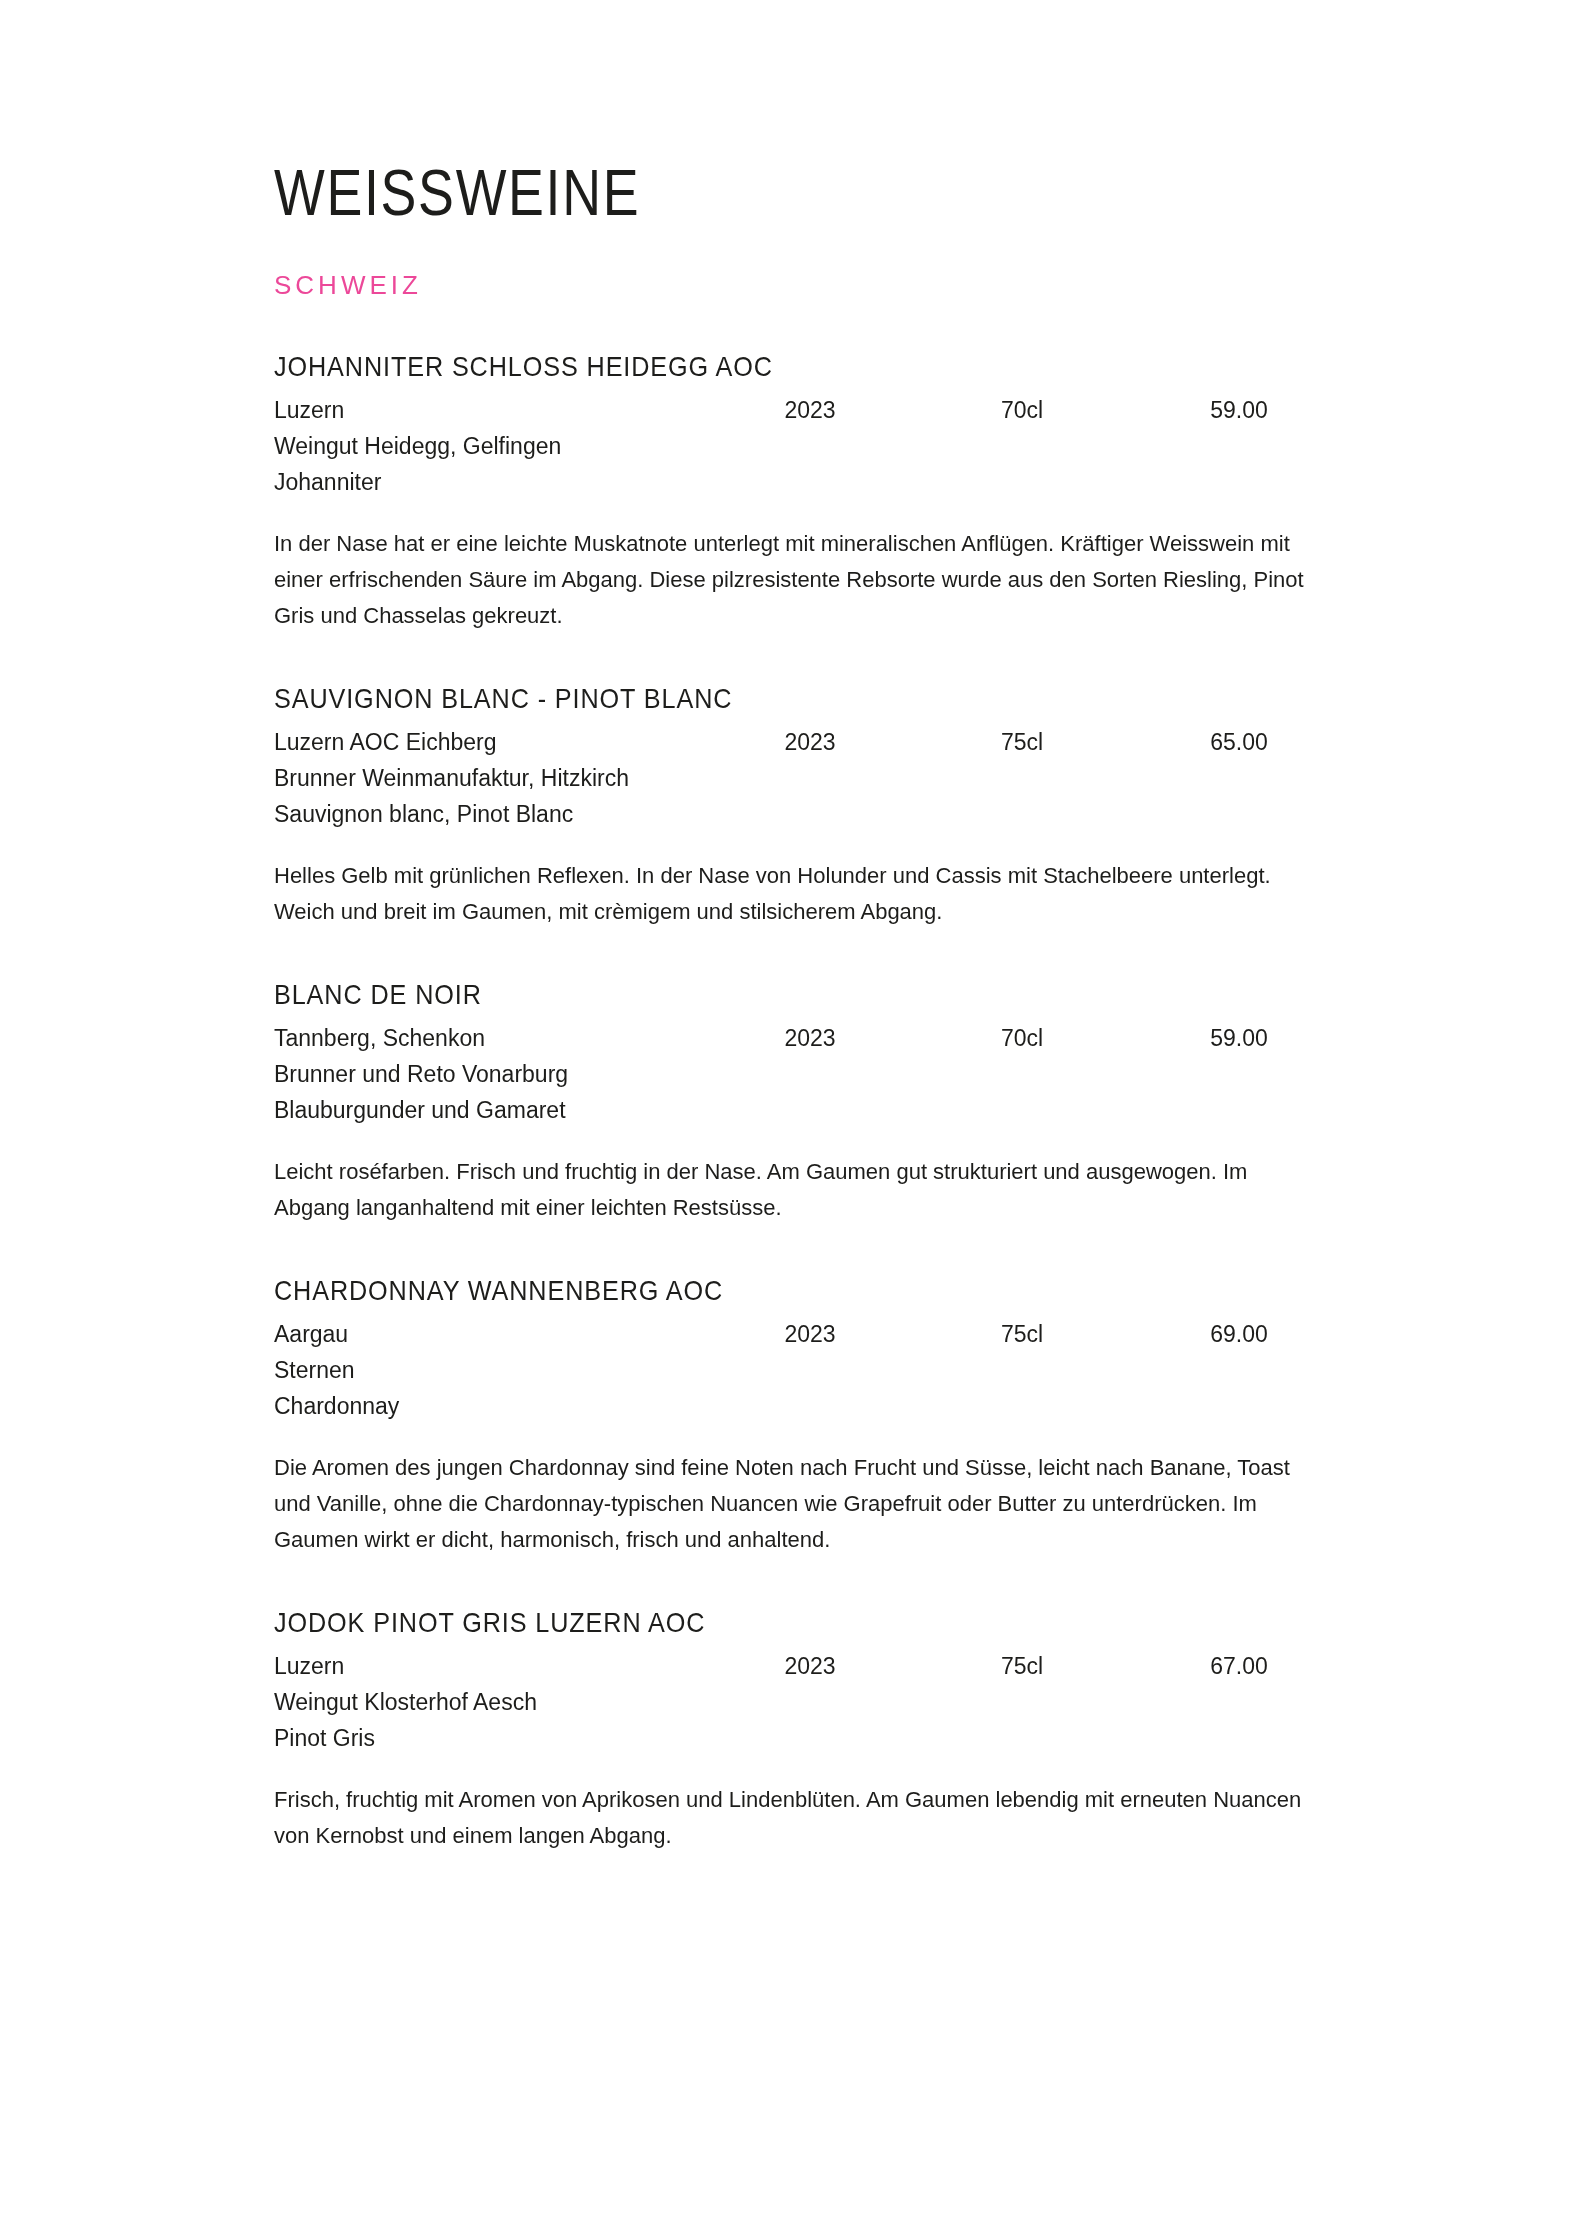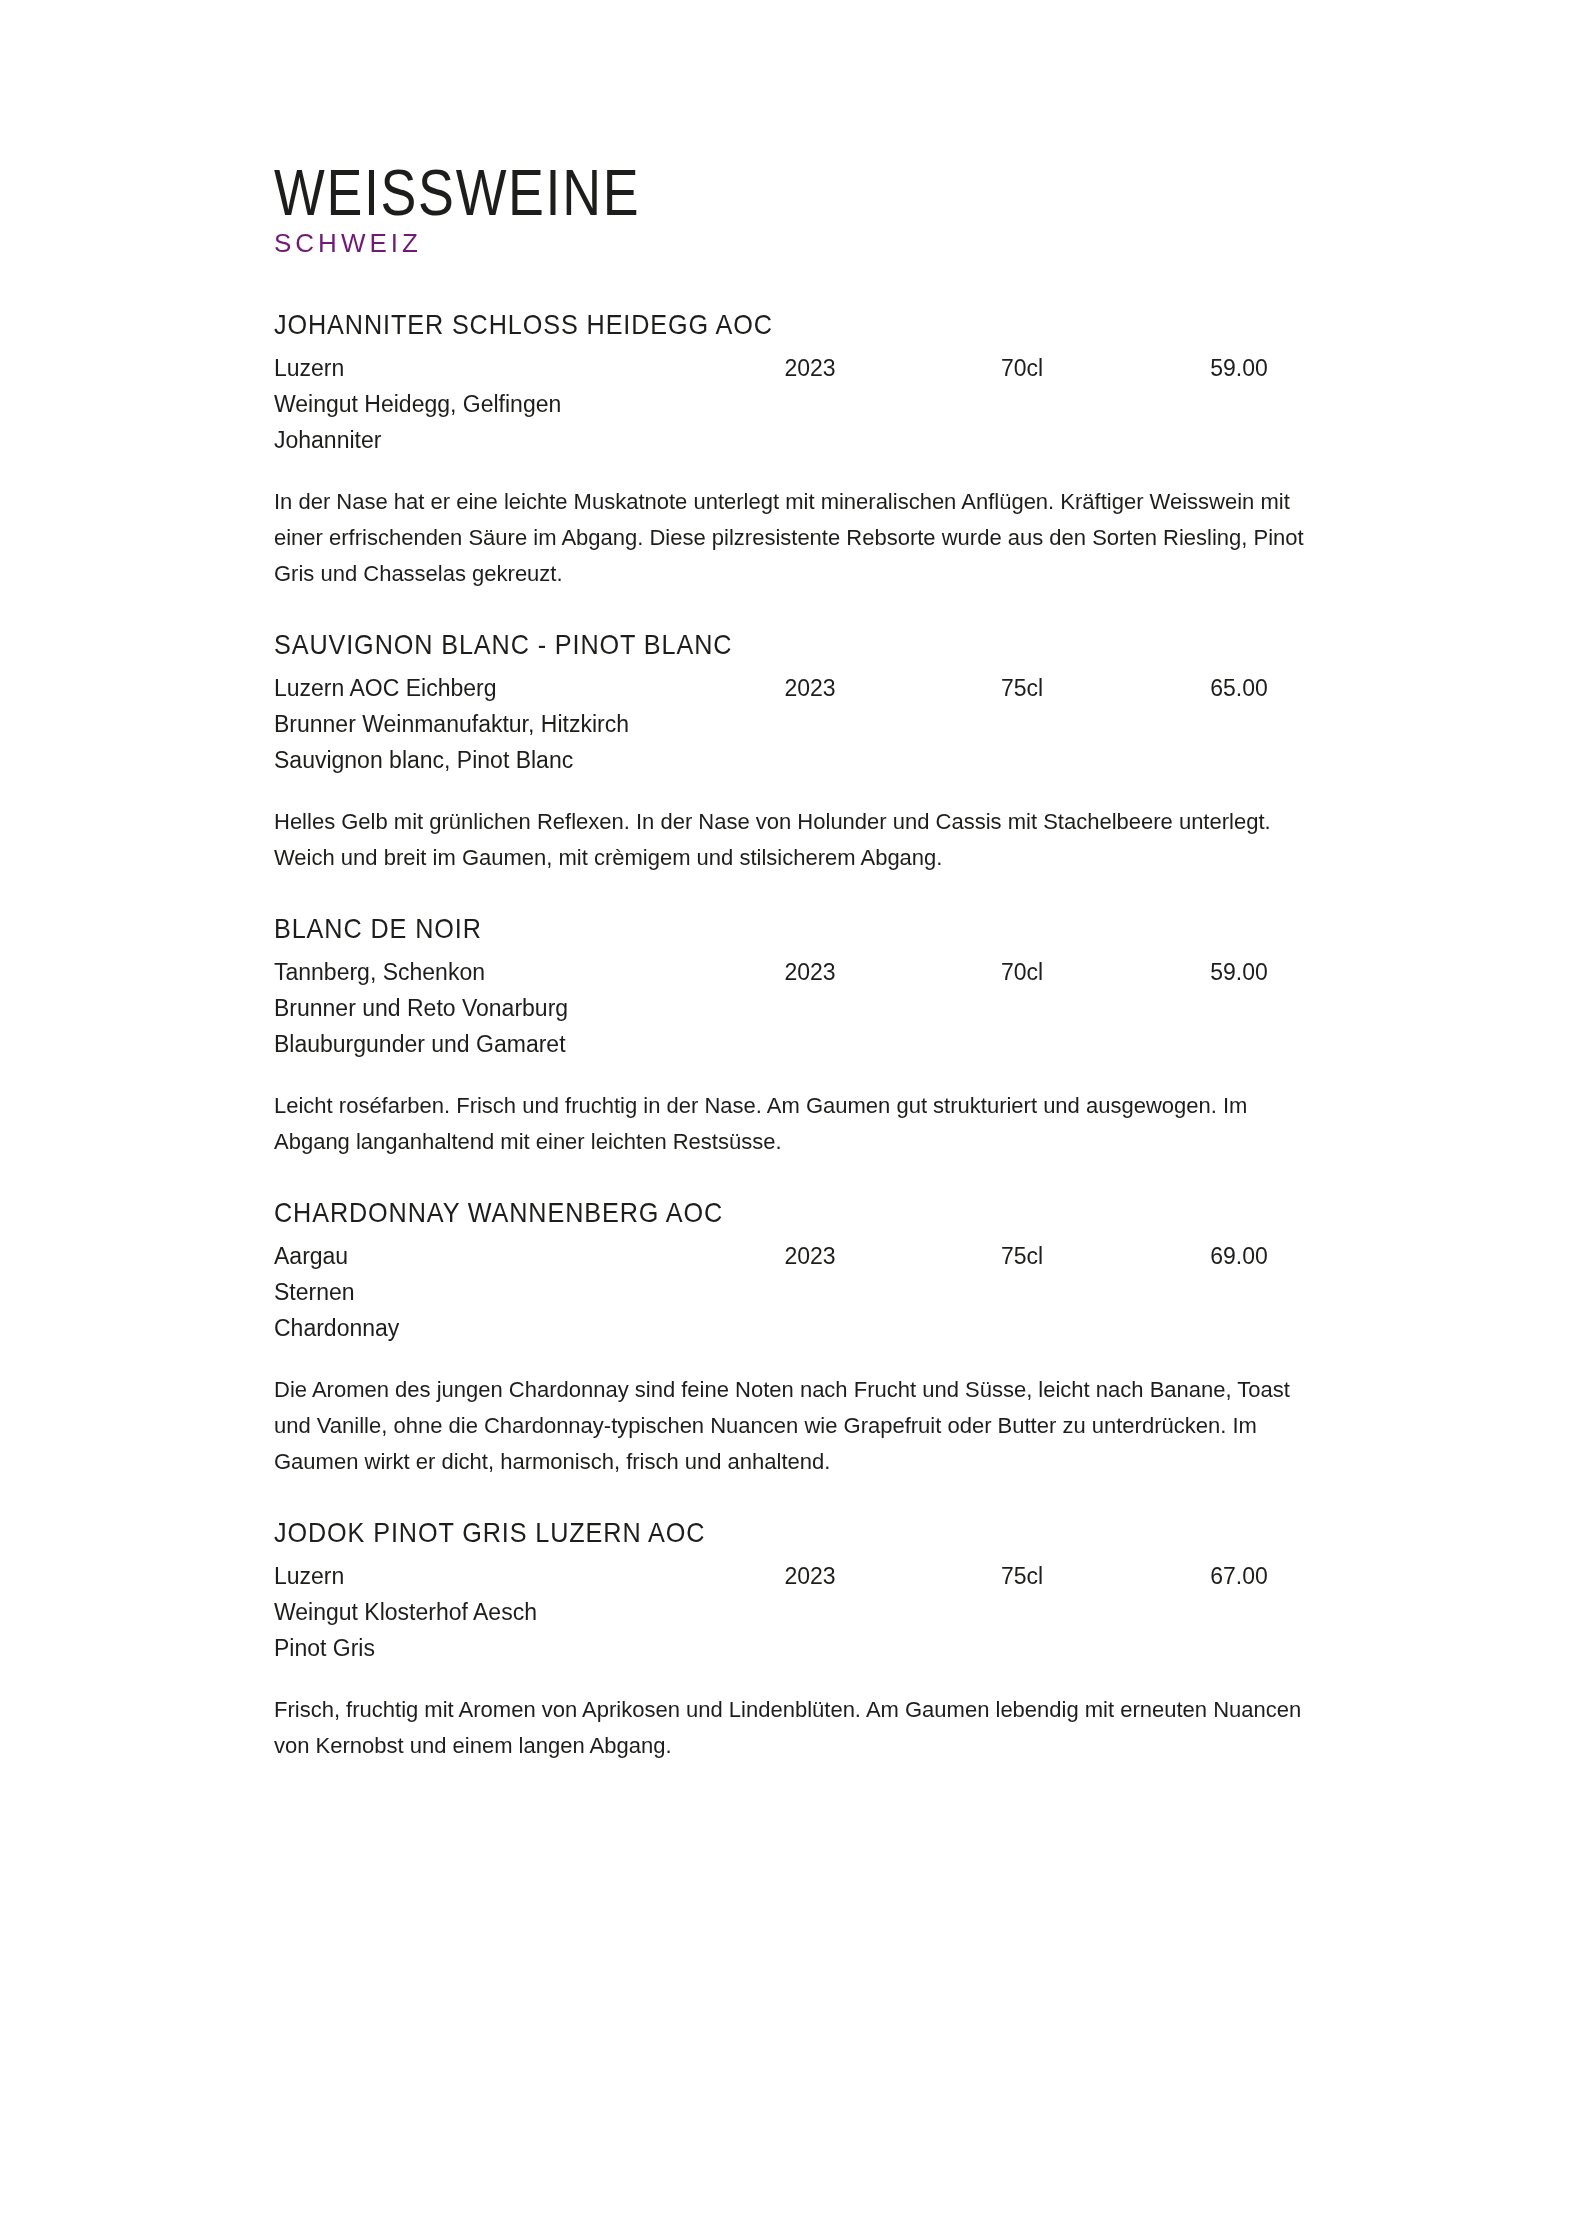--- a/index.html
+++ b/index.html
@@ -18,28 +18,29 @@
     font-size: 64px;
     font-weight: 300;
     letter-spacing: 2px;
     line-height: 70px;
     color: #1d1d1b;
     transform: scaleX(0.84);
     transform-origin: left center;
     white-space: nowrap;
   }
   .page-subtitle {
+    margin-top: 42px;
     font-size: 26px;
     letter-spacing: 4px;
     line-height: 30px;
-    color: #701a75;
+    color: #ec4899;
     white-space: nowrap;
   }
   .wine-list { margin-top: 50px; }
-  .wine-entry { margin-top: 36px; }
+  .wine-entry { margin-top: 48px; }
   .wine-entry:first-child { margin-top: 4px; }
 
   .wine-name {
     margin: 0 0 8px 0;
     font-size: 28px;
     font-weight: 300;
     letter-spacing: 1px;
     line-height: 34px;
     color: #1d1d1b;
     transform: scaleX(0.9);

